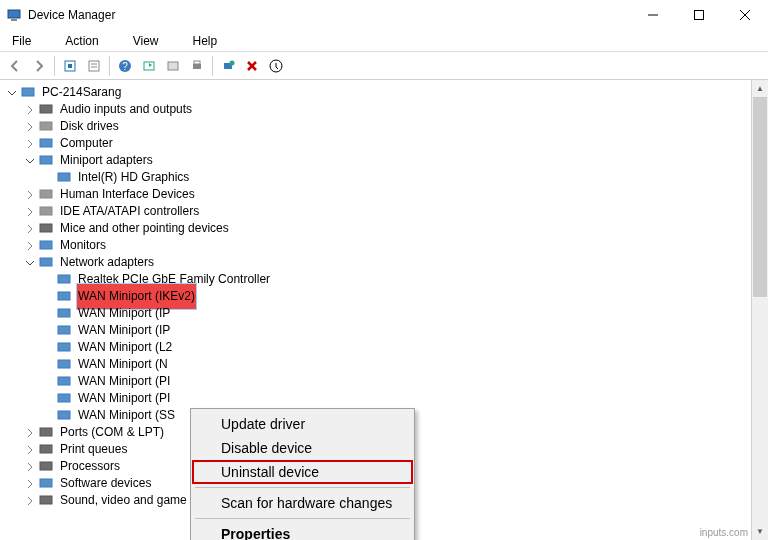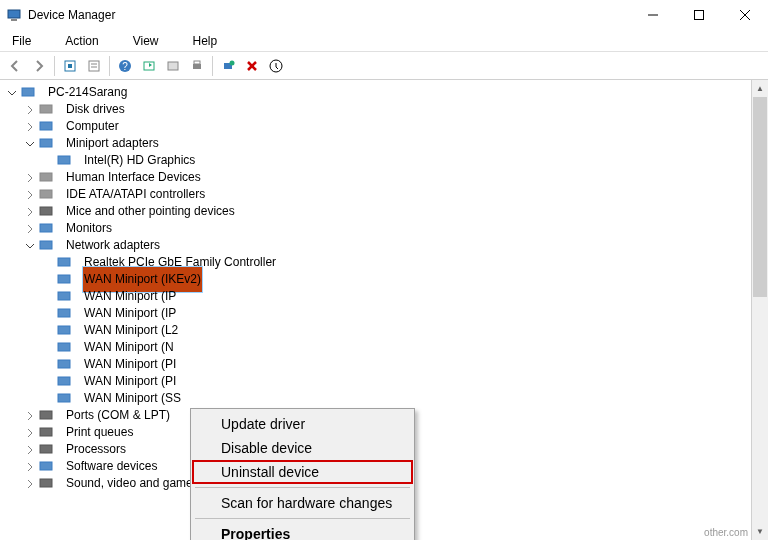--- a/index.html
+++ b/index.html
@@ -16,22 +16,22 @@
   .tb-sep { width: 1px; height: 20px; background: #d0d0d0; margin: 0 2px; }
   .content { position: relative; height: calc(540px - 30px - 22px - 28px); overflow: hidden; }
   .tree { padding: 4px 0 4px 2px; overflow-y: auto; height: 100%; }
   .scrollbar { position: absolute; right: 0; top: 0; bottom: 0; width: 17px; background: #f0f0f0; border-left: 1px solid #d0d0d0; }
   .scroll-arrow { height: 17px; display: flex; align-items: center; justify-content: center; color: #606060; font-size: 8px; }
   .scroll-thumb { position: absolute; left: 1px; right: 1px; top: 17px; height: 200px; background: #cdcdcd; }
   .node { display: flex; align-items: center; height: 17px; line-height: 17px; white-space: nowrap; }
   .exp { width: 16px; height: 16px; display: flex; align-items: center; justify-content: center; color: #606060; cursor: pointer; }
   .exp svg { display:block; }
   .node-icon { width: 16px; height: 16px; margin-right: 4px; display: flex; align-items: center; justify-content: center; }
-  .node-label { padding: 0 2px; margin-left: 6px; }
-  .selected .node-label { background: #c2410c; border: 1px solid #99d1ff; padding: 4px 1px; }
+  .node-label { padding: 0 2px; }
+  .selected .node-label { background: #ef4444; border: 1px solid #99d1ff; padding: 4px 1px; }
   .context-menu { position: absolute; background: #f0f0f0; border: 1px solid #a0a0a0; box-shadow: 3px 3px 4px rgba(0,0,0,0.25); padding: 3px 2px; min-width: 210px; left: 190px; top: 328px; }
   .cm-item { padding: 4px 20px 4px 28px; font-size: 14px; }
   .cm-sep { height: 1px; background: #c0c0c0; margin: 3px 2px; }
   .cm-highlight { border: 2px solid #d00000; margin: 0 -1px; padding: 2px 20px 2px 27px; }
   .bold { font-weight: bold; }
   .watermark { position: absolute; right: 20px; bottom: 2px; font-size: 10px; color: #999; }
   
   .ic { width:16px; height:16px; }
 </style>
 </head>
@@ -159,20 +159,34 @@
   <span class="node-label">PC-214Sarang</span>
 </div>
       <div class="node" style="padding-left:20px">
     <span class="exp">
           <svg width="10" height="10">
             <path d="M3 1l4 4-4 4" fill="none" stroke="#808080"></path>
           </svg>
         </span>
     <span class="node-icon">
           <svg class="ic" viewBox="0 0 16 16">
+            <rect x="2" y="3" width="12" height="8" fill="#555" opacity="0.85"></rect>
+            <rect x="2" y="3" width="12" height="8" fill="none" stroke="#555"></rect>
+          </svg>
+        </span>
+    <span class="node-label">Audio inputs and outputs</span>
+  </div>
+      <div class="node" style="padding-left:20px">
+    <span class="exp">
+          <svg width="10" height="10">
+            <path d="M3 1l4 4-4 4" fill="none" stroke="#808080"></path>
+          </svg>
+        </span>
+    <span class="node-icon">
+          <svg class="ic" viewBox="0 0 16 16">
             <rect x="2" y="3" width="12" height="8" fill="#888" opacity="0.85"></rect>
             <rect x="2" y="3" width="12" height="8" fill="none" stroke="#888"></rect>
           </svg>
         </span>
     <span class="node-label">Disk drives</span>
   </div>
       <div class="node" style="padding-left:20px">
     <span class="exp">
           <svg width="10" height="10">
             <path d="M3 1l4 4-4 4" fill="none" stroke="#808080"></path>
@@ -441,13 +455,13 @@
       <div class="cm-item">Update driver</div>
       <div class="cm-item">Disable device</div>
       <div class="cm-item cm-highlight">Uninstall device</div>
       <div class="cm-sep"></div>
       <div class="cm-item">Scan for hardware changes</div>
       <div class="cm-sep"></div>
       <div class="cm-item bold">Properties</div>
     </div>
 </div>
 
-<div class="watermark">other.com</div>
+<div class="watermark">inputs.com</div>
 
 </body></html>

